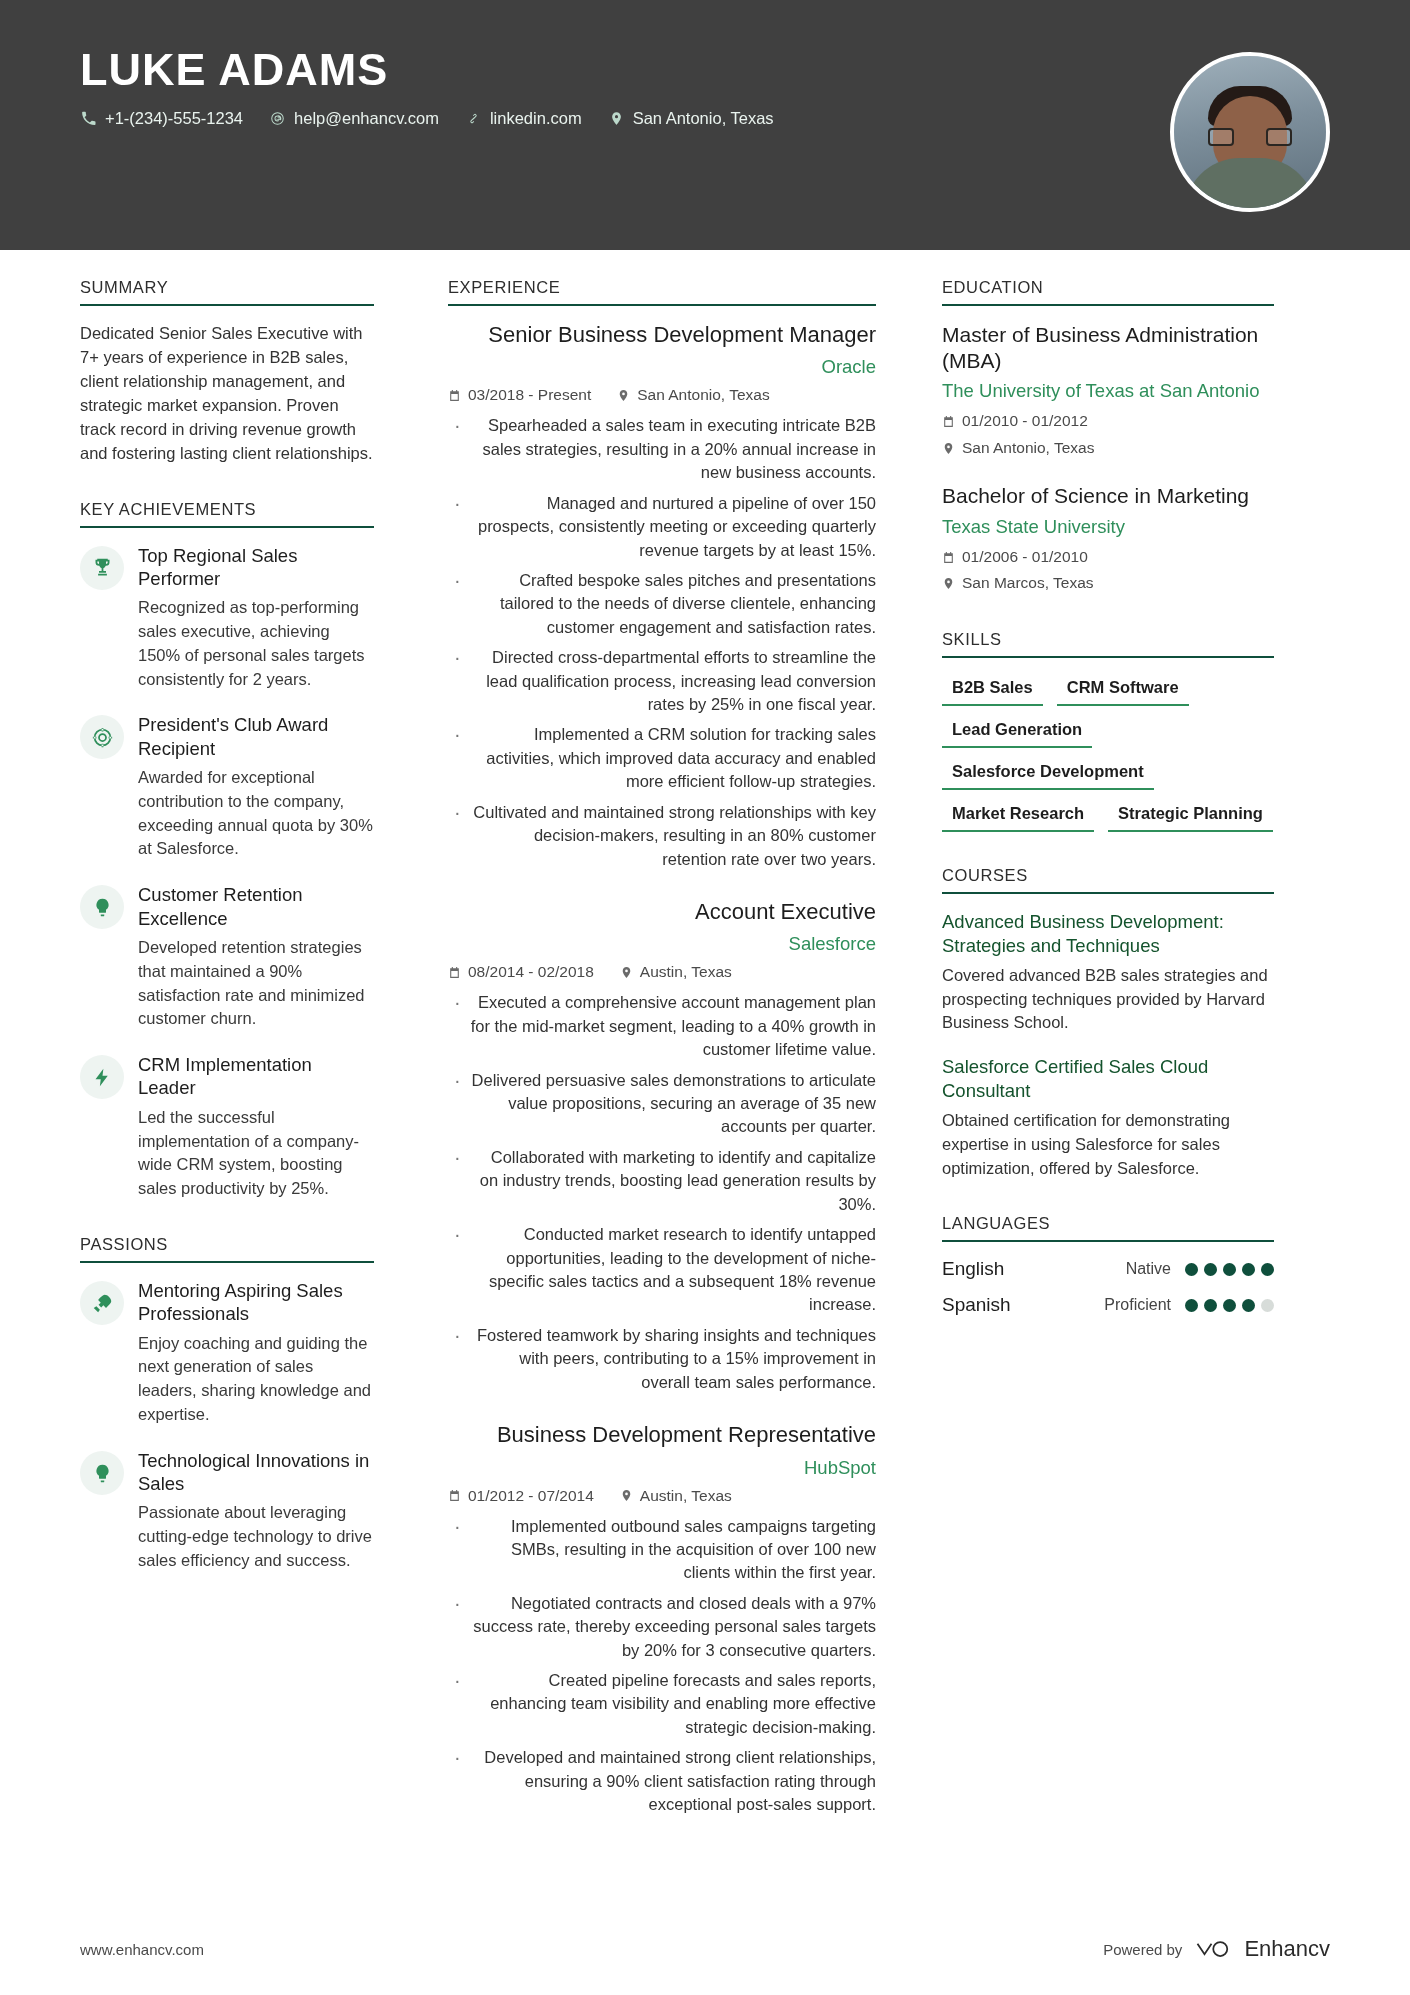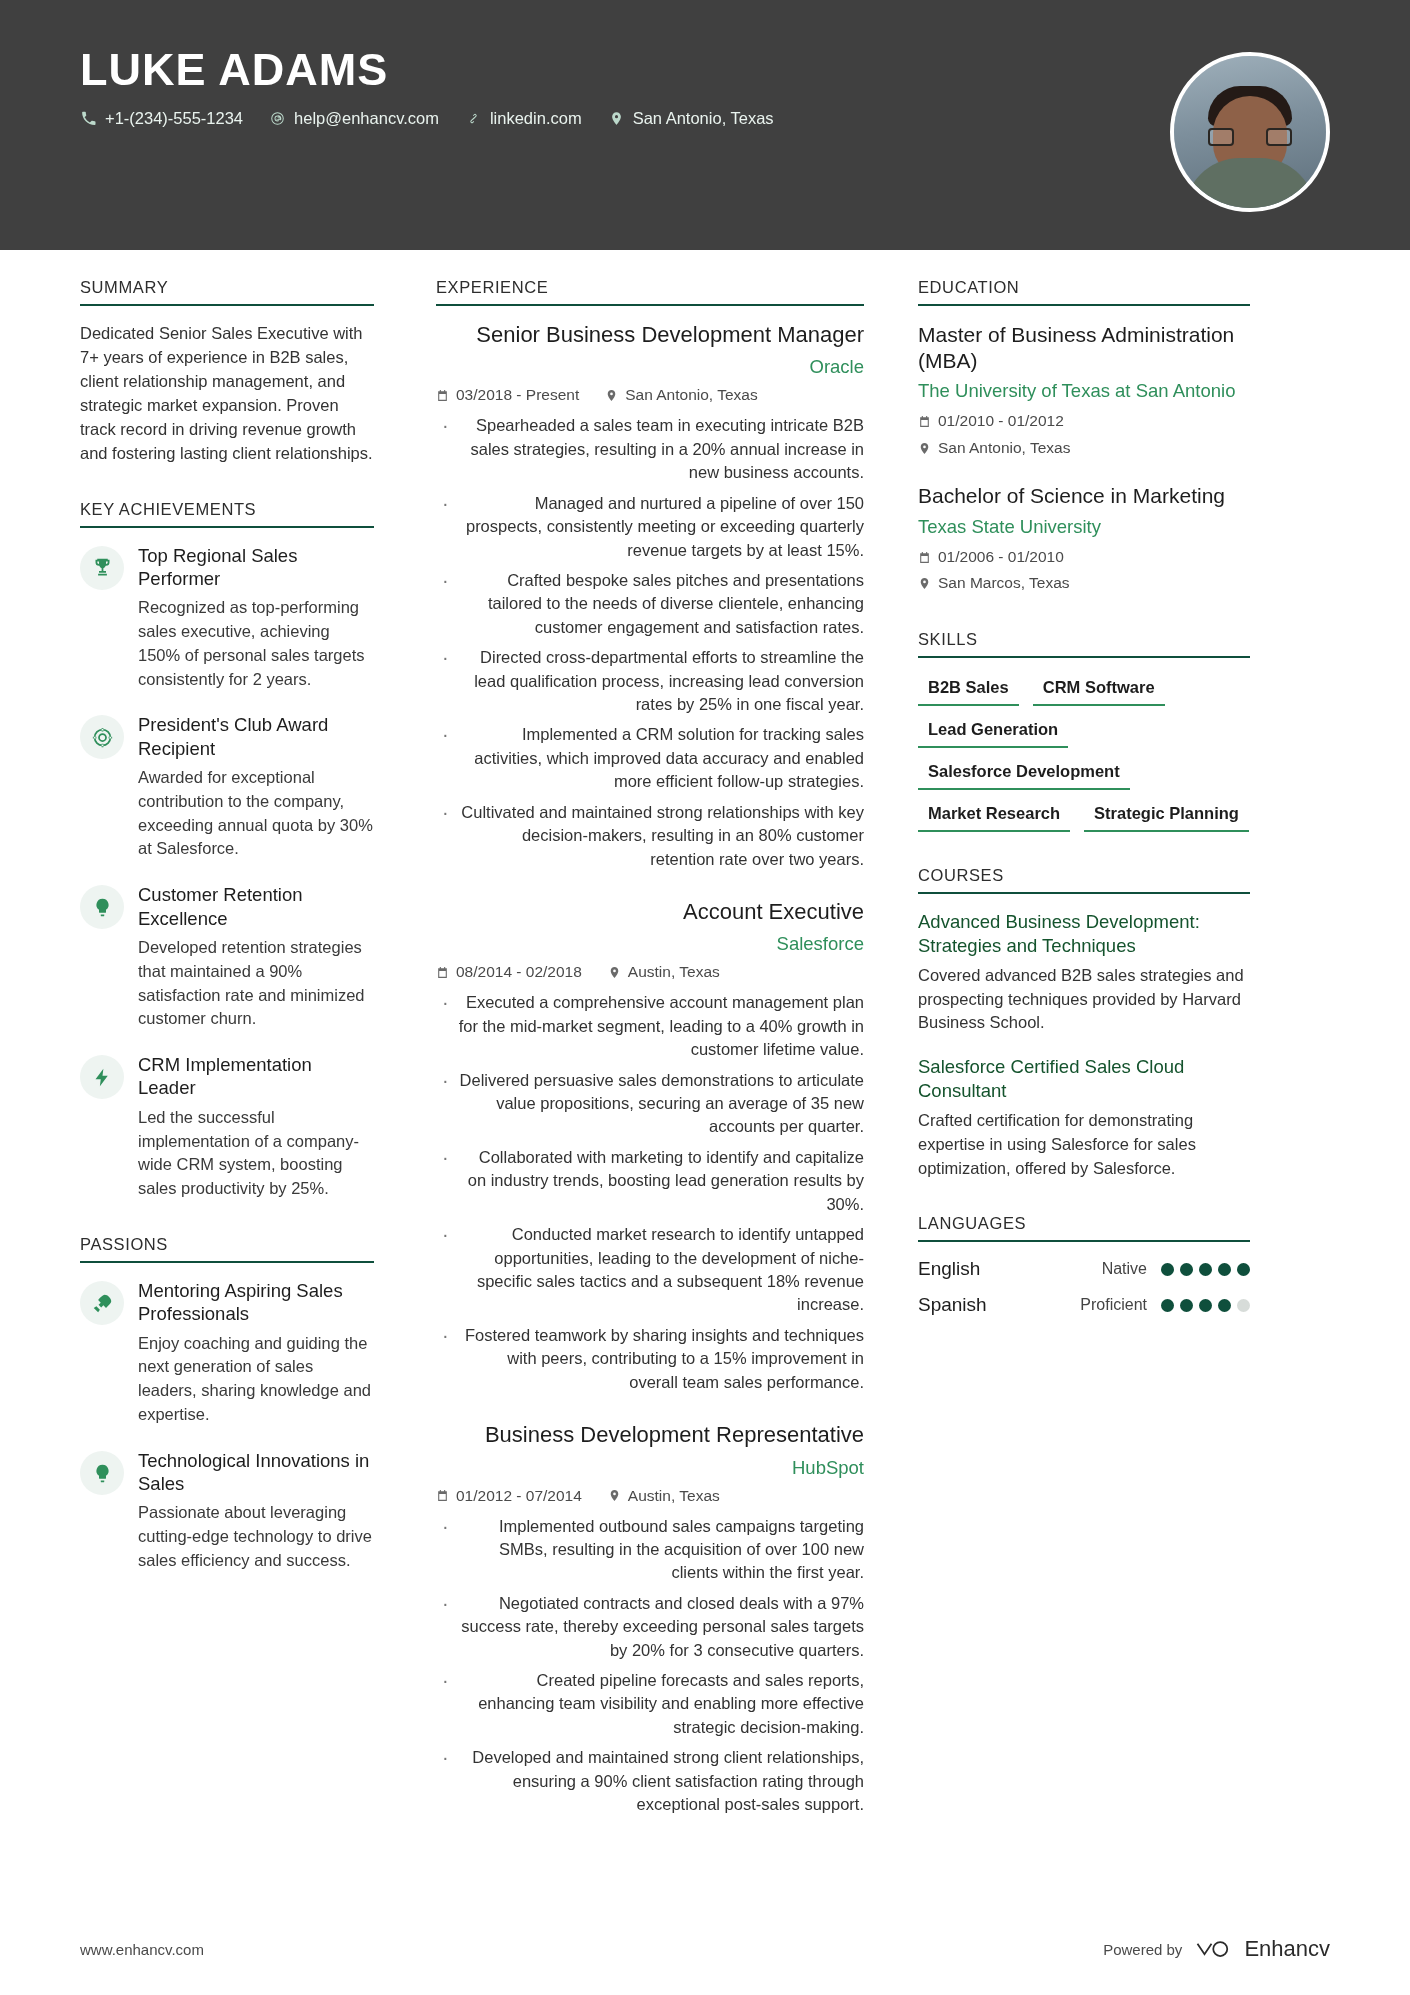--- a/index.html
+++ b/index.html
@@ -86,21 +86,21 @@
   .avatar .ph-body {
     position: absolute; left: 50%; bottom: -6px; transform: translateX(-50%);
     width: 132px; height: 56px; border-radius: 60px 60px 0 0;
     background: #5f6f62;
   }
 
   
   .content {
     display: flex;
     padding: 28px 80px 0 80px;
-    gap: 0;
+    gap: 12px;
     align-items: flex-start;
   }
   .col-left   { width: 330px; padding-right: 36px; }
   .col-mid    { width: 480px; padding: 0 26px; }
   .col-right  { width: 360px; padding-left: 28px; }
 
   .sec-title {
     font-size: 16.5px;
     letter-spacing: 0.6px;
     color: #2d2d2d;
@@ -542,21 +542,21 @@
       </div>
 
       <div class="sec">
         <div class="sec-title">COURSES</div>
         <div class="course">
           <div class="course-title">Advanced Business Development: Strategies and Techniques</div>
           <div class="course-desc">Covered advanced B2B sales strategies and prospecting techniques provided by Harvard Business School.</div>
         </div>
         <div class="course">
           <div class="course-title">Salesforce Certified Sales Cloud Consultant</div>
-          <div class="course-desc">Crafted certification for demonstrating expertise in using Salesforce for sales optimization, offered by Salesforce.</div>
+          <div class="course-desc">Obtained certification for demonstrating expertise in using Salesforce for sales optimization, offered by Salesforce.</div>
         </div>
       </div>
 
       <div class="sec">
         <div class="sec-title">LANGUAGES</div>
 
         <div class="lang-row">
           <span class="lang-name">English</span>
           <span class="lang-level">Native</span>
           <span class="dots">

